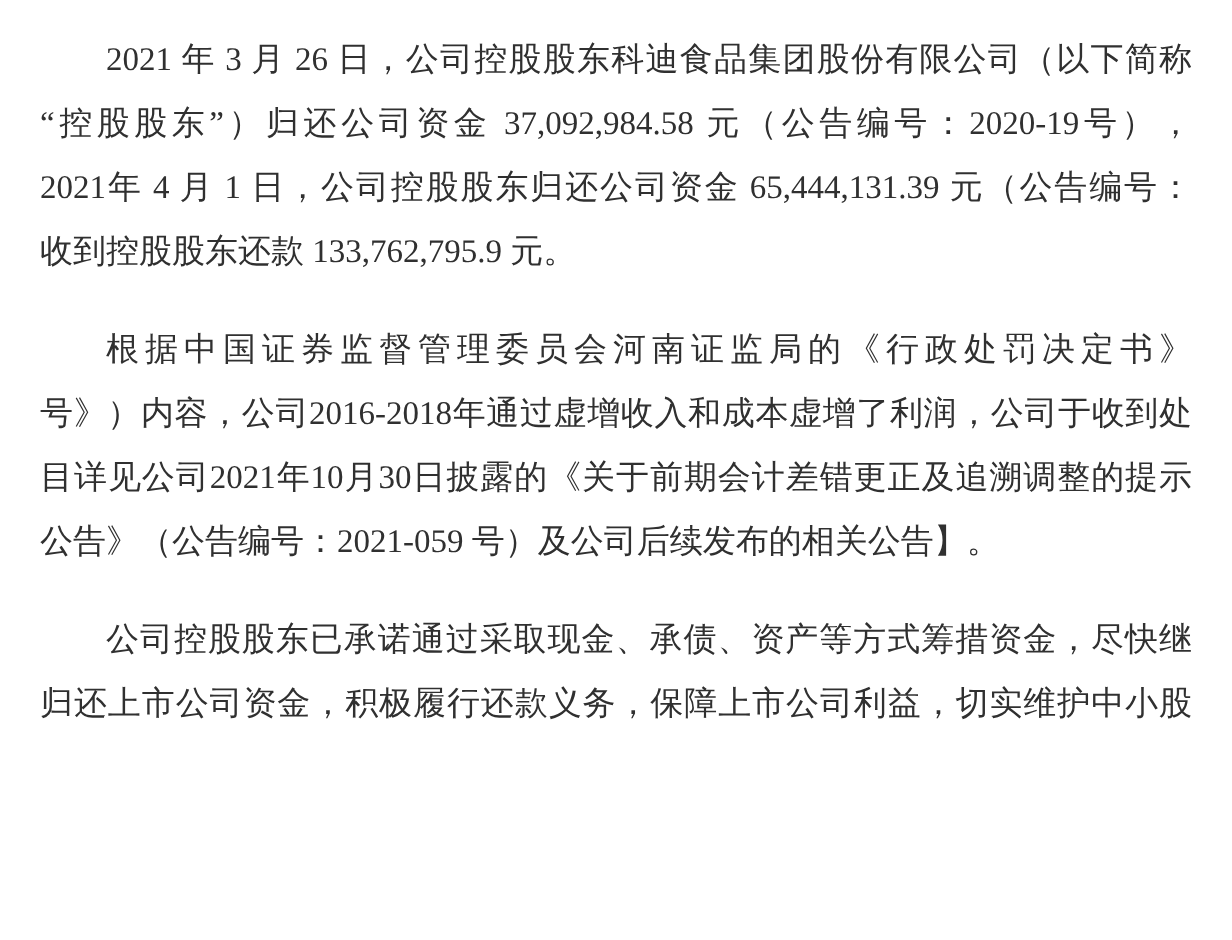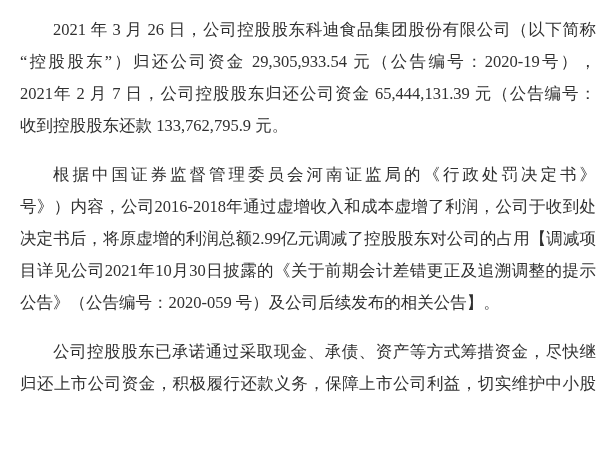--- a/index.html
+++ b/index.html
@@ -40,31 +40,30 @@
     text-align-last: left;
   }
 </style>
 </head>
 <body>
 
 <div class="page">
 
   <p class="para">
     <span class="line first">2021 年 3 月 26 日，公司控股股东科迪食品集团股份有限公司（以下简称</span>
-    <span class="line">“控股股东”）归还公司资金 29,305,933.54 元（公告编号：2020-19号），</span>
-    <span class="line">2021年 2 月 7 日，公司控股股东归还公司资金 65,444,131.39 元（公告编号：</span>
+    <span class="line">“控股股东”）归还公司资金 37,092,984.58 元（公告编号：2020-19号），</span>
+    <span class="line">2021年 4 月 1 日，公司控股股东归还公司资金 65,444,131.39 元（公告编号：</span>
     <span class="line last">收到控股股东还款 133,762,795.9 元。</span>
   </p>
 
   <p class="para">
     <span class="line first">根据中国证券监督管理委员会河南证监局的《行政处罚决定书》（〔2021〕1</span>
     <span class="line">号》）内容，公司2016-2018年通过虚增收入和成本虚增了利润，公司于收到处罚</span>
-    <span class="line">决定书后，将原虚增的利润总额2.99亿元调减了控股股东对公司的占用【调减项</span>
     <span class="line">目详见公司2021年10月30日披露的《关于前期会计差错更正及追溯调整的提示性</span>
-    <span class="line last">公告》（公告编号：2020-059 号）及公司后续发布的相关公告】。</span>
+    <span class="line last">公告》（公告编号：2021-059 号）及公司后续发布的相关公告】。</span>
   </p>
 
   <p class="para">
     <span class="line first">公司控股股东已承诺通过采取现金、承债、资产等方式筹措资金，尽快继续</span>
     <span class="line">归还上市公司资金，积极履行还款义务，保障上市公司利益，切实维护中小股东</span>
   </p>
 
 </div>
 
 </body></html>

